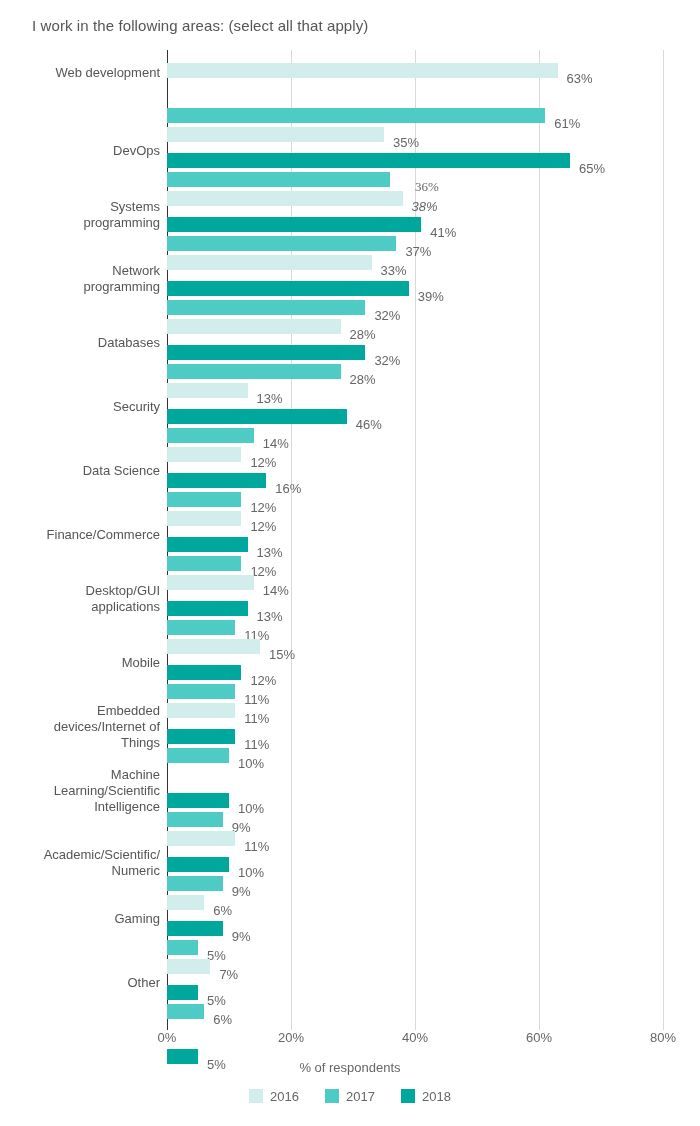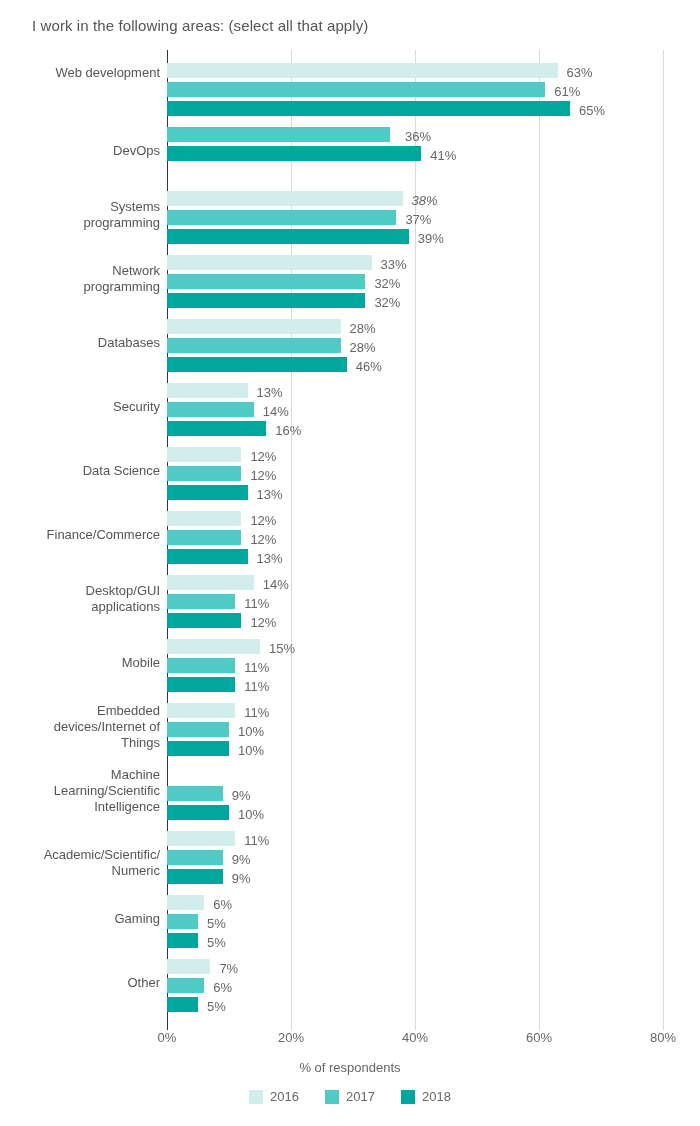--- a/index.html
+++ b/index.html
@@ -54,22 +54,22 @@
   
   .cat-group {
     position: absolute;
     left: 0;
     width: 100%;
     height: 48px;
   }
 
   .bar-row {
     position: relative;
-    height: 18px;
-    margin-bottom: 1px;
+    height: 30px;
+    margin-bottom: 15px;
   }
 
   .bar {
     position: absolute;
     left: 0;
     top: 0;
     height: 15px;
     border-radius: 0;
   }
   .bar.y2016 { background: #d2eeec; }
@@ -138,21 +138,21 @@
     top: 1089px;
     left: 0;
     width: 700px;
     display: flex;
     justify-content: center;
     align-items: center;
     gap: 26px;
   }
   .legend-item {
     display: flex;
-    align-items: flex-end;
+    align-items: flex-start;
     gap: 7px;
   }
   .legend-swatch {
     width: 14px;
     height: 14px;
     display: inline-block;
   }
   .legend-label {
     font-size: 13px;
     color: #666666;
@@ -181,22 +181,26 @@
           <div class="bar y2017" style="width: 378.2px; background: rgb(78, 203, 196);"></div>
           <span class="bar-value" style="left: 387.2px;">61%</span>
         </div>
         <div class="bar-row">
           <div class="bar y2018" style="width: 403px; background: rgb(0, 167, 157);"></div>
           <span class="bar-value" style="left: 412px;">65%</span>
         </div>
       </div>
       <div class="cat-group" style="top: 77px;">
         <div class="bar-row">
+          <div class="bar y2016" style="width: 217px; background: rgb(210, 238, 236);"></div>
+          <span class="bar-value" style="left: 226px;">35%</span>
+        </div>
+        <div class="bar-row">
           <div class="bar y2017" style="width: 223.2px; background: rgb(78, 203, 196);"></div>
-          <span class="bar-value" style="left: 238px;">36%</span>
+          <span class="bar-value" style="left: 248px; font-family: Liberation Serif, serif;">36%</span>
         </div>
         <div class="bar-row">
           <div class="bar y2018" style="width: 254.2px; background: rgb(0, 167, 157);"></div>
           <span class="bar-value" style="left: 263.2px;">41%</span>
         </div>
       </div>
       <div class="cat-group" style="top: 141px;">
         <div class="bar-row">
           <div class="bar y2016" style="width: 235.6px; background: rgb(210, 238, 236);"></div>
           <span class="bar-value" style="left: 244.6px; font-style: italic;">38%</span>

